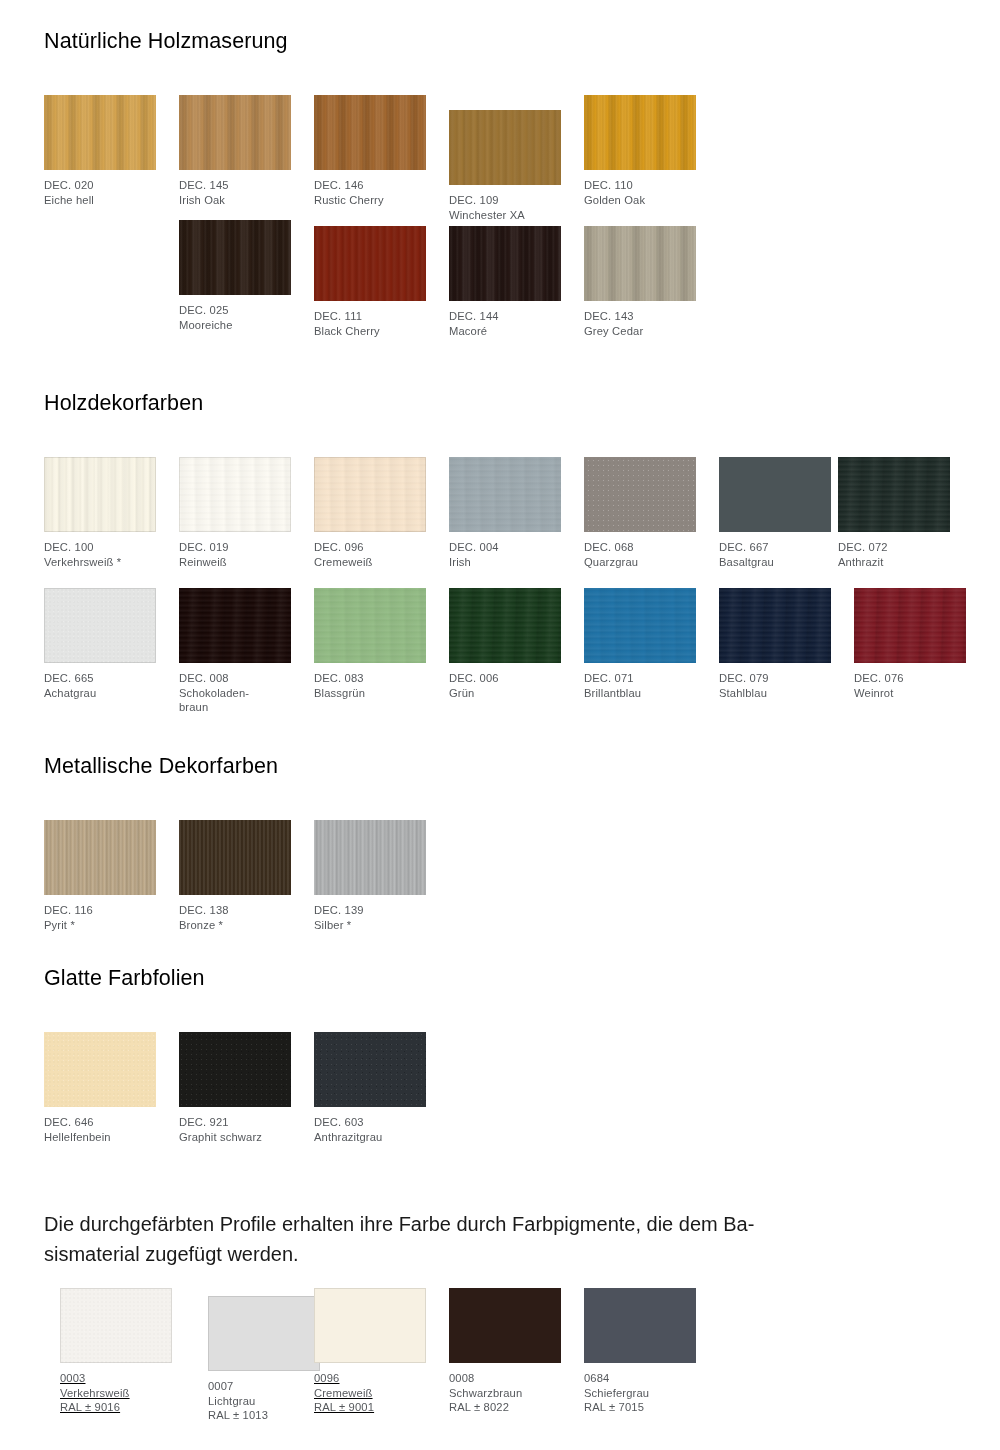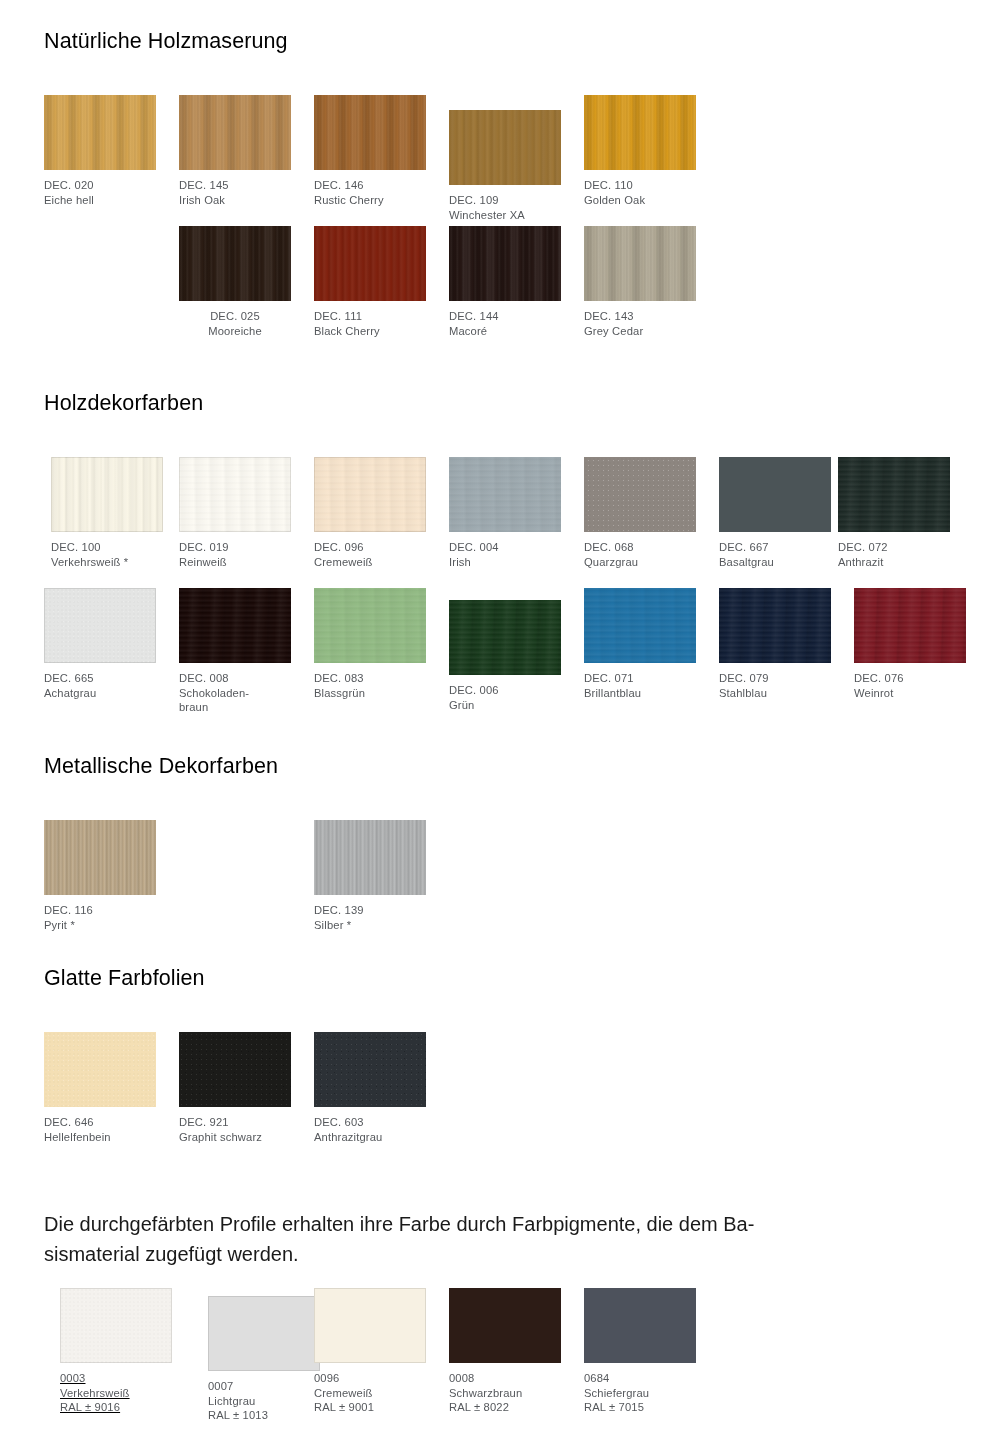--- a/index.html
+++ b/index.html
@@ -198,21 +198,21 @@
             <span class="swatch-name">Winchester XA</span>
           </div>
         </div>
         <div class="swatch-cell" style="left: 540px; top: 0px;">
           <span class="swatch-chip grain-v" style="background-color: rgb(217, 155, 28);"></span>
           <div class="swatch-label">
             <span class="swatch-code">DEC. 110</span>
             <span class="swatch-name">Golden Oak</span>
           </div>
         </div>
-        <div class="swatch-cell" style="left: 135px; top: 131px; text-align: center;">
+        <div class="swatch-cell" style="left: 135px; top: 125px;">
           <span class="swatch-chip grain-v" style="background-color: rgb(42, 27, 18);"></span>
           <div class="swatch-label">
             <span class="swatch-code">DEC. 025</span>
             <span class="swatch-name">Mooreiche</span>
           </div>
         </div>
         <div class="swatch-cell" style="left: 270px; top: 131px;">
           <span class="swatch-chip grain-v-soft" style="background-color: rgb(128, 32, 13);"></span>
           <div class="swatch-label">
             <span class="swatch-code">DEC. 111</span>
@@ -232,21 +232,21 @@
             <span class="swatch-code">DEC. 143</span>
             <span class="swatch-name">Grey Cedar</span>
           </div>
         </div>
       </div>
   </div>
 
   <div class="section" style="top:390px;">
     <h2 class="section-heading">Holzdekorfarben</h2>
     <div class="swatch-grid" id="grid-1" style="margin-top: 41px; height: 262px;">
-        <div class="swatch-cell" style="left: 0px; top: 0px; margin-left: 7px;">
+        <div class="swatch-cell" style="left: 0px; top: 0px;">
           <span class="swatch-chip grain-v-soft outline" style="background-color: rgb(251, 247, 232);"></span>
           <div class="swatch-label">
             <span class="swatch-code">DEC. 100</span>
             <span class="swatch-name">Verkehrsweiß *</span>
           </div>
         </div>
         <div class="swatch-cell" style="left: 135px; top: 0px;">
           <span class="swatch-chip grain-h-soft outline" style="background-color: rgb(252, 250, 243);"></span>
           <div class="swatch-label">
             <span class="swatch-code">DEC. 019</span>
@@ -303,21 +303,21 @@
             <span class="swatch-name">braun</span>
           </div>
         </div>
         <div class="swatch-cell" style="left: 270px; top: 131px;">
           <span class="swatch-chip grain-h-soft" style="background-color: rgb(146, 187, 132);"></span>
           <div class="swatch-label">
             <span class="swatch-code">DEC. 083</span>
             <span class="swatch-name">Blassgrün</span>
           </div>
         </div>
-        <div class="swatch-cell" style="left: 405px; top: 143px;">
+        <div class="swatch-cell" style="left: 405px; top: 131px;">
           <span class="swatch-chip grain-h" style="background-color: rgb(23, 57, 27);"></span>
           <div class="swatch-label">
             <span class="swatch-code">DEC. 006</span>
             <span class="swatch-name">Grün</span>
           </div>
         </div>
         <div class="swatch-cell" style="left: 540px; top: 131px;">
           <span class="swatch-chip grain-h-soft" style="background-color: rgb(31, 114, 166);"></span>
           <div class="swatch-label">
             <span class="swatch-code">DEC. 071</span>
@@ -344,20 +344,27 @@
   <div class="section" style="top:753px;">
     <h2 class="section-heading">Metallische Dekorfarben</h2>
     <div class="swatch-grid" id="grid-2" style="margin-top: 41px; height: 131px;">
         <div class="swatch-cell" style="left: 0px; top: 0px;">
           <span class="swatch-chip grain-metal" style="background-color: rgb(192, 171, 139);"></span>
           <div class="swatch-label">
             <span class="swatch-code">DEC. 116</span>
             <span class="swatch-name">Pyrit *</span>
           </div>
         </div>
+        <div class="swatch-cell" style="left: 135px; top: 0px;">
+          <span class="swatch-chip grain-metal" style="background-color: rgb(62, 47, 30);"></span>
+          <div class="swatch-label">
+            <span class="swatch-code">DEC. 138</span>
+            <span class="swatch-name">Bronze *</span>
+          </div>
+        </div>
         <div class="swatch-cell" style="left: 270px; top: 0px;">
           <span class="swatch-chip grain-metal" style="background-color: rgb(181, 183, 184);"></span>
           <div class="swatch-label">
             <span class="swatch-code">DEC. 139</span>
             <span class="swatch-name">Silber *</span>
           </div>
         </div>
       </div>
   </div>
 
@@ -401,21 +408,21 @@
           </div>
         </div>
         <div class="swatch-cell" style="left: 135px; top: 8px; margin-left: 29px;">
           <span class="swatch-chip grain-none outline" style="background-color: rgb(222, 222, 222);"></span>
           <div class="swatch-label">
             <span class="swatch-code">0007</span>
             <span class="swatch-name">Lichtgrau</span>
             <span class="swatch-name">RAL ± 1013</span>
           </div>
         </div>
-        <div class="swatch-cell" style="left: 270px; top: 0px;">
+        <div class="swatch-cell" style="left: 270px; top: 0px; text-decoration: underline;">
           <span class="swatch-chip grain-none outline" style="background-color: rgb(247, 241, 227);"></span>
           <div class="swatch-label">
             <span class="swatch-code">0096</span>
             <span class="swatch-name">Cremeweiß</span>
             <span class="swatch-name">RAL ± 9001</span>
           </div>
         </div>
         <div class="swatch-cell" style="left: 405px; top: 0px;">
           <span class="swatch-chip grain-none" style="background-color: rgb(45, 28, 22);"></span>
           <div class="swatch-label">

